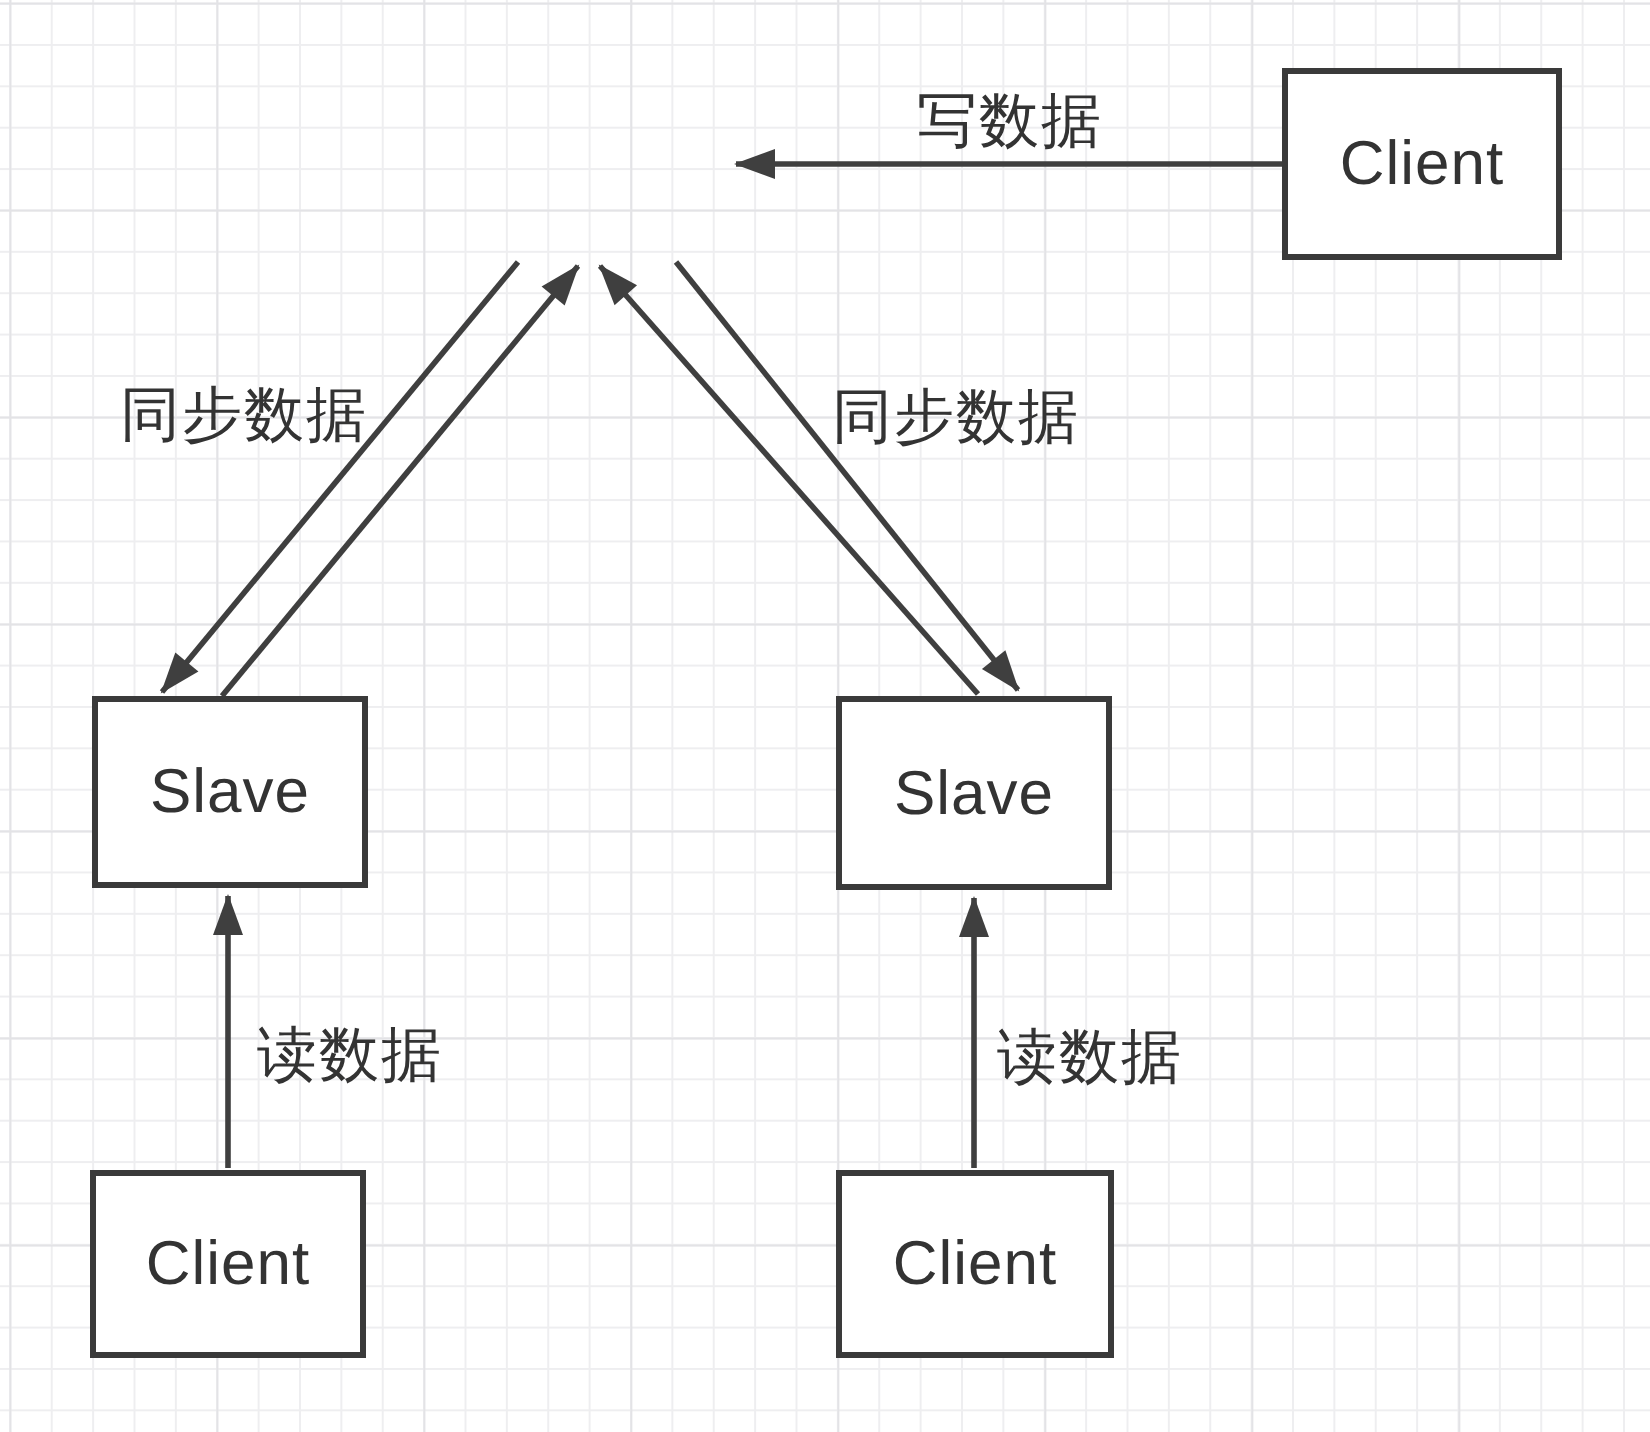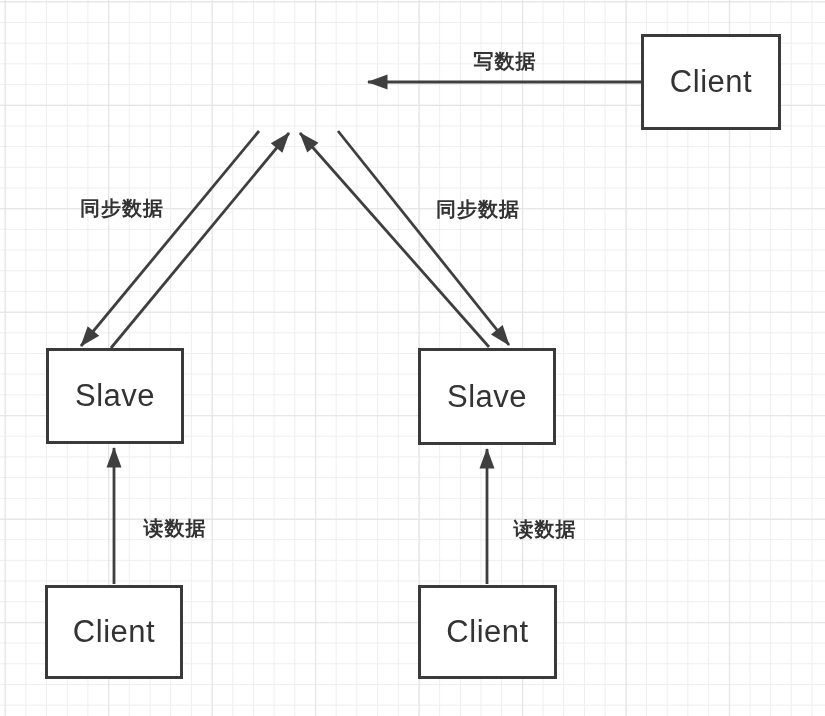--- a/index.html
+++ b/index.html
@@ -42,25 +42,24 @@
   }
   .node-label {
     font-size: 31px;
     color: #333333;
     letter-spacing: 0.5px;
     white-space: nowrap;
   }
   .edge-label {
     position: absolute;
     transform: translate(-50%, -50%);
-    font-size: 20px;
+    font-size: 30px;
     color: #333333;
     white-space: nowrap;
     letter-spacing: 1px;
-    font-weight: bold;
   }
   
   #node-master          { left: 227px; top: 34px;  width: 137px; height: 96px; }
   #node-client-top      { left: 641px; top: 34px;  width: 140px; height: 96px; }
   #node-slave-left      { left: 46px;  top: 348px; width: 138px; height: 96px; }
   #node-slave-right     { left: 418px; top: 348px; width: 138px; height: 97px; }
   #node-client-bl       { left: 45px;  top: 585px; width: 138px; height: 94px; }
   #node-client-br       { left: 418px; top: 585px; width: 139px; height: 94px; }
   
   #label-write-data     { left: 505px; top: 61px; }

